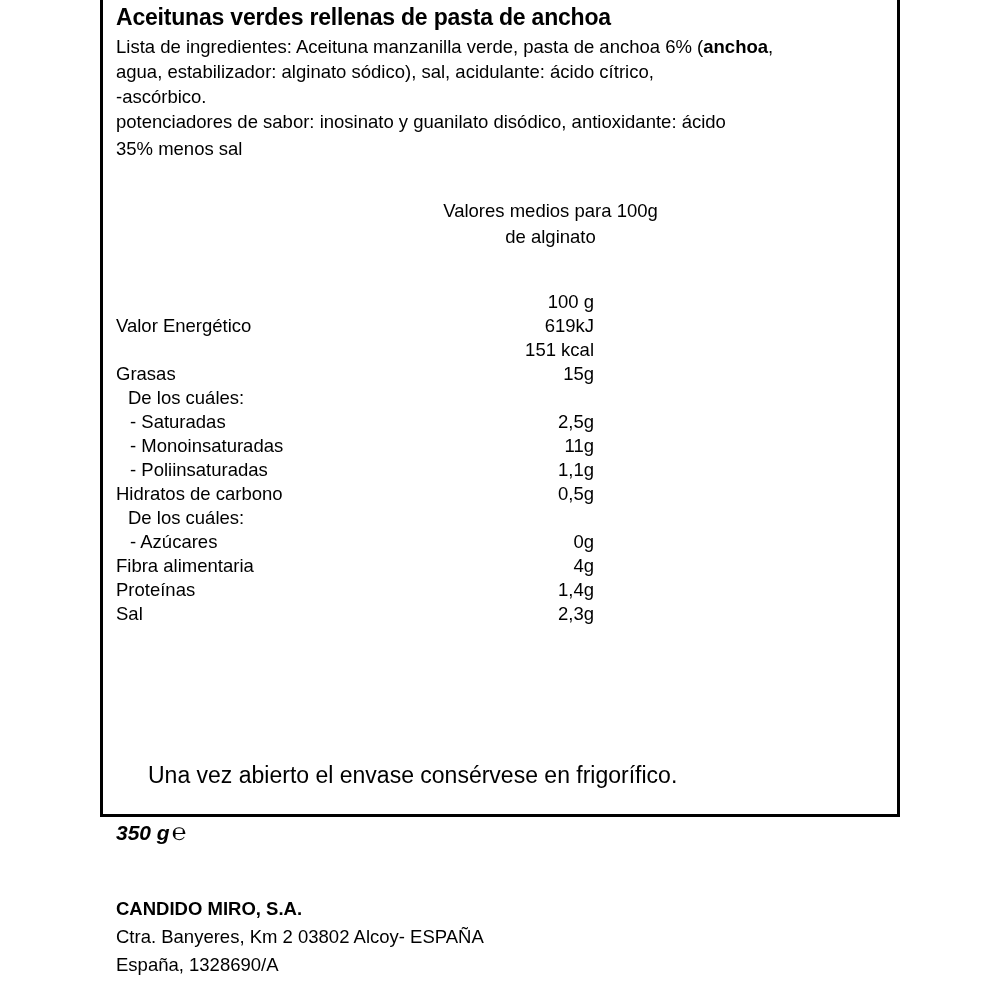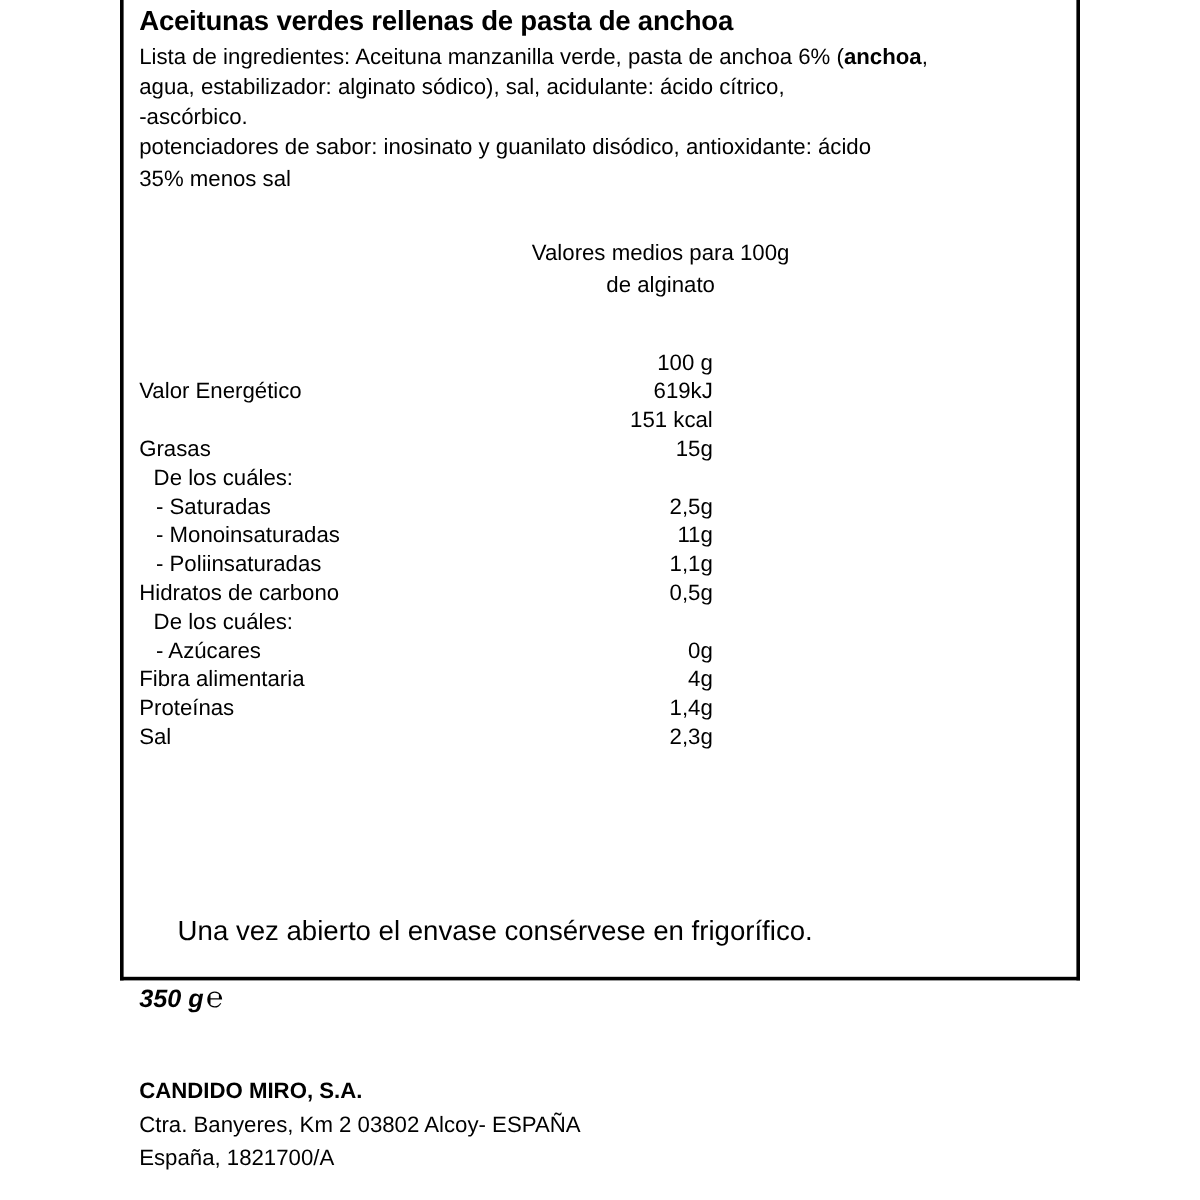--- a/index.html
+++ b/index.html
@@ -250,17 +250,17 @@
 
     <div id="storage-note">Una vez abierto el envase consérvese en frigorífico.</div>
 
     <div id="net-weight">
       <span>350 g</span><span class="emark">℮</span>
     </div>
 
     <div id="company-block">
       <div id="company-name" class="line">CANDIDO MIRO, S.A.</div>
       <div class="line">Ctra. Banyeres, Km 2 03802 Alcoy- ESPAÑA</div>
-      <div class="line">España,  1821700/A</div>
+      <div class="line">España,  1328690/A</div>
     </div>
 
   </div>
 </div>
 
 </body></html>

